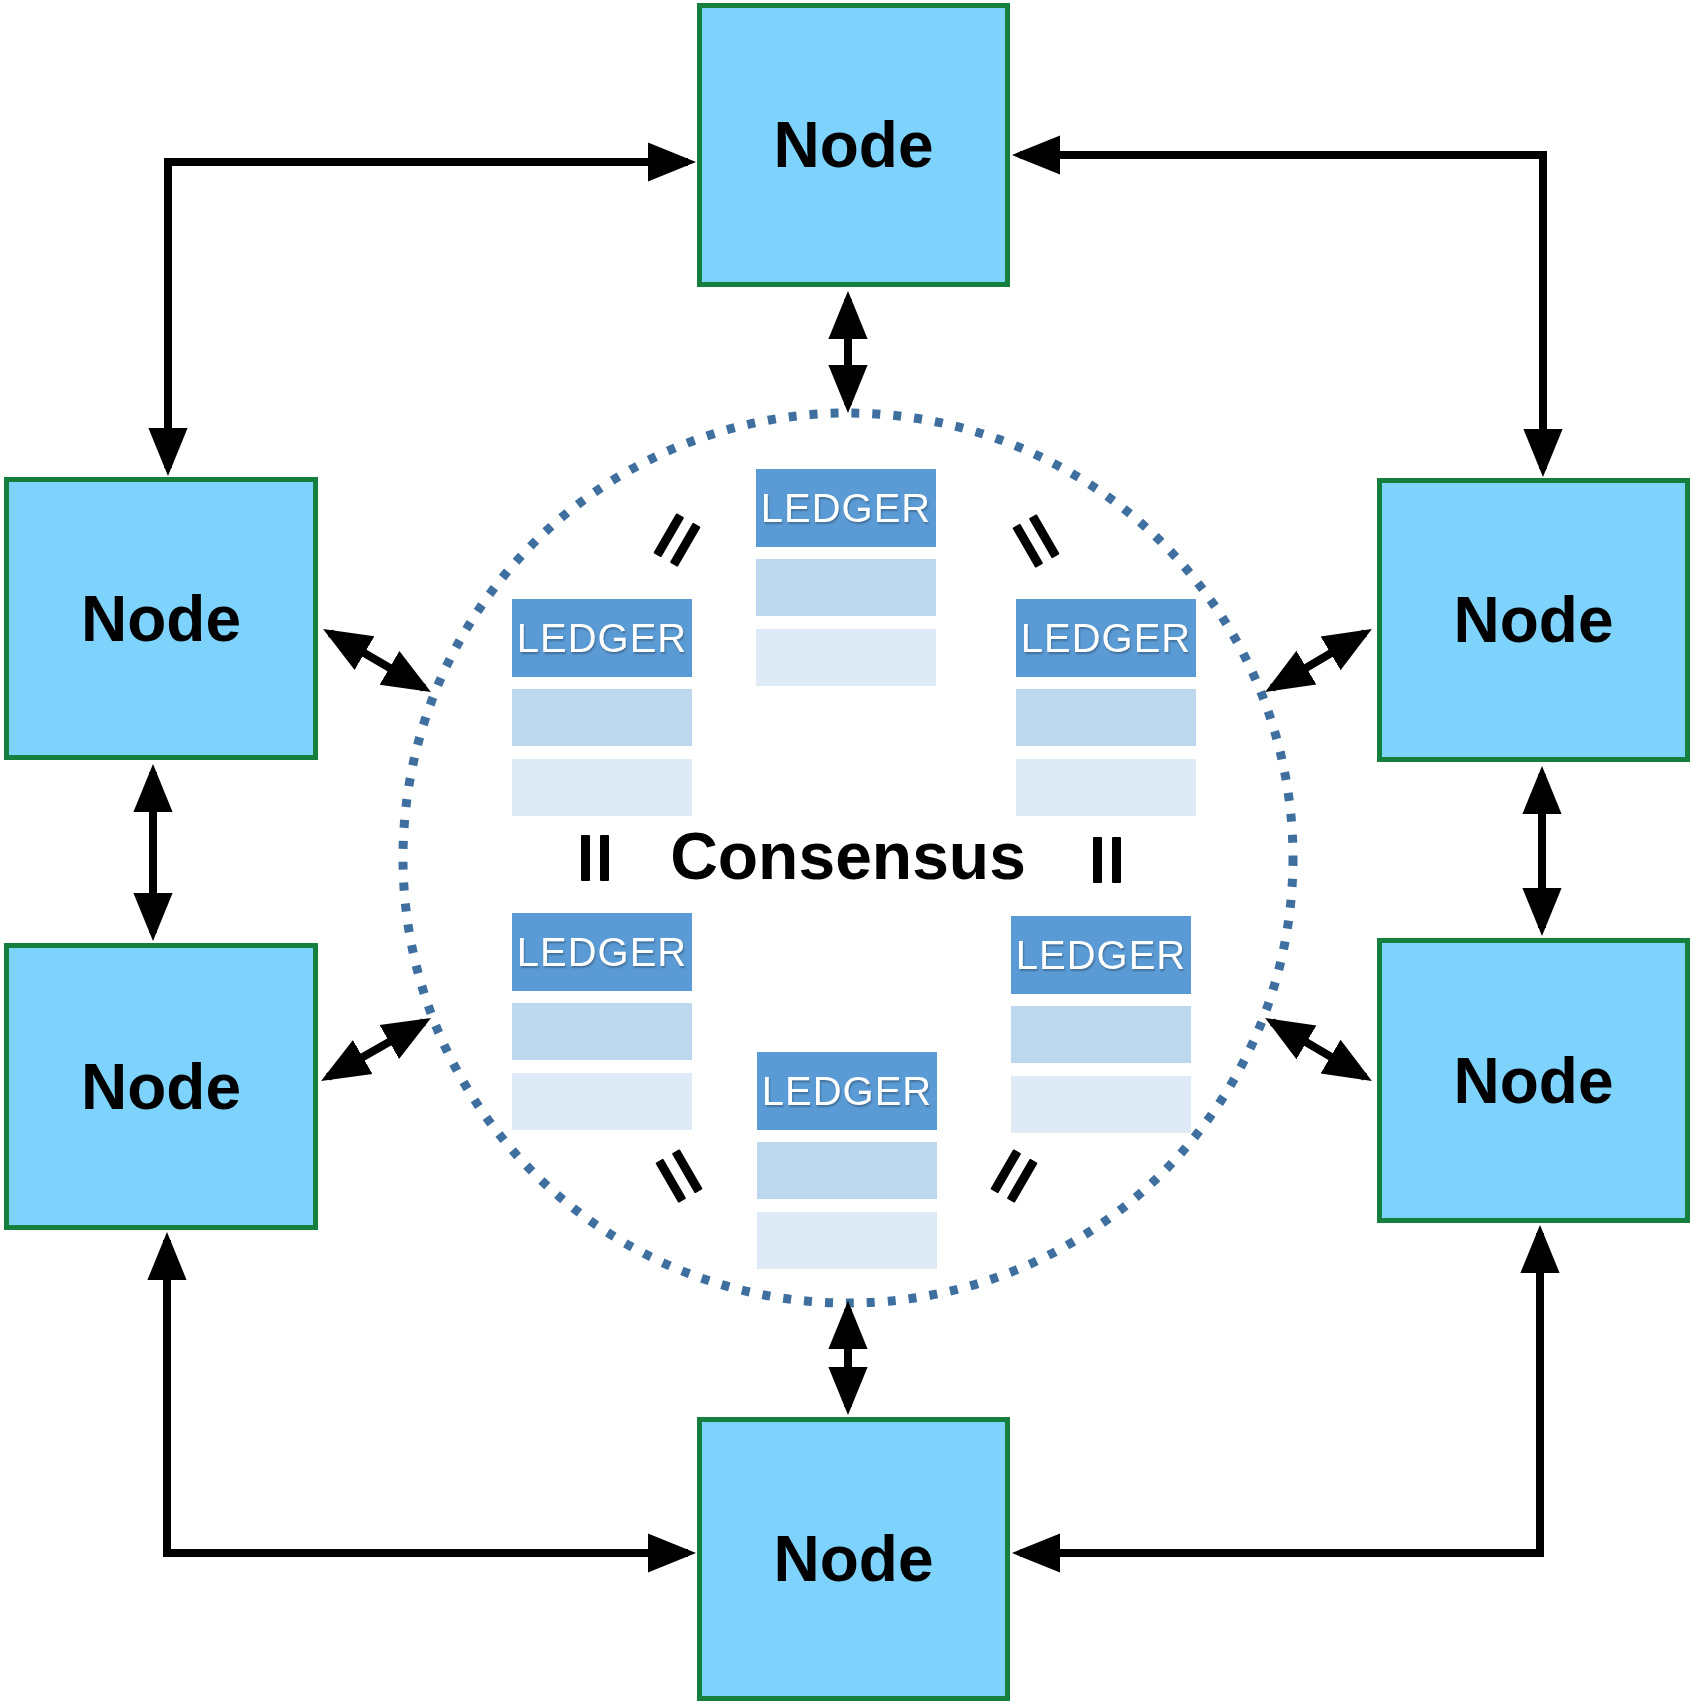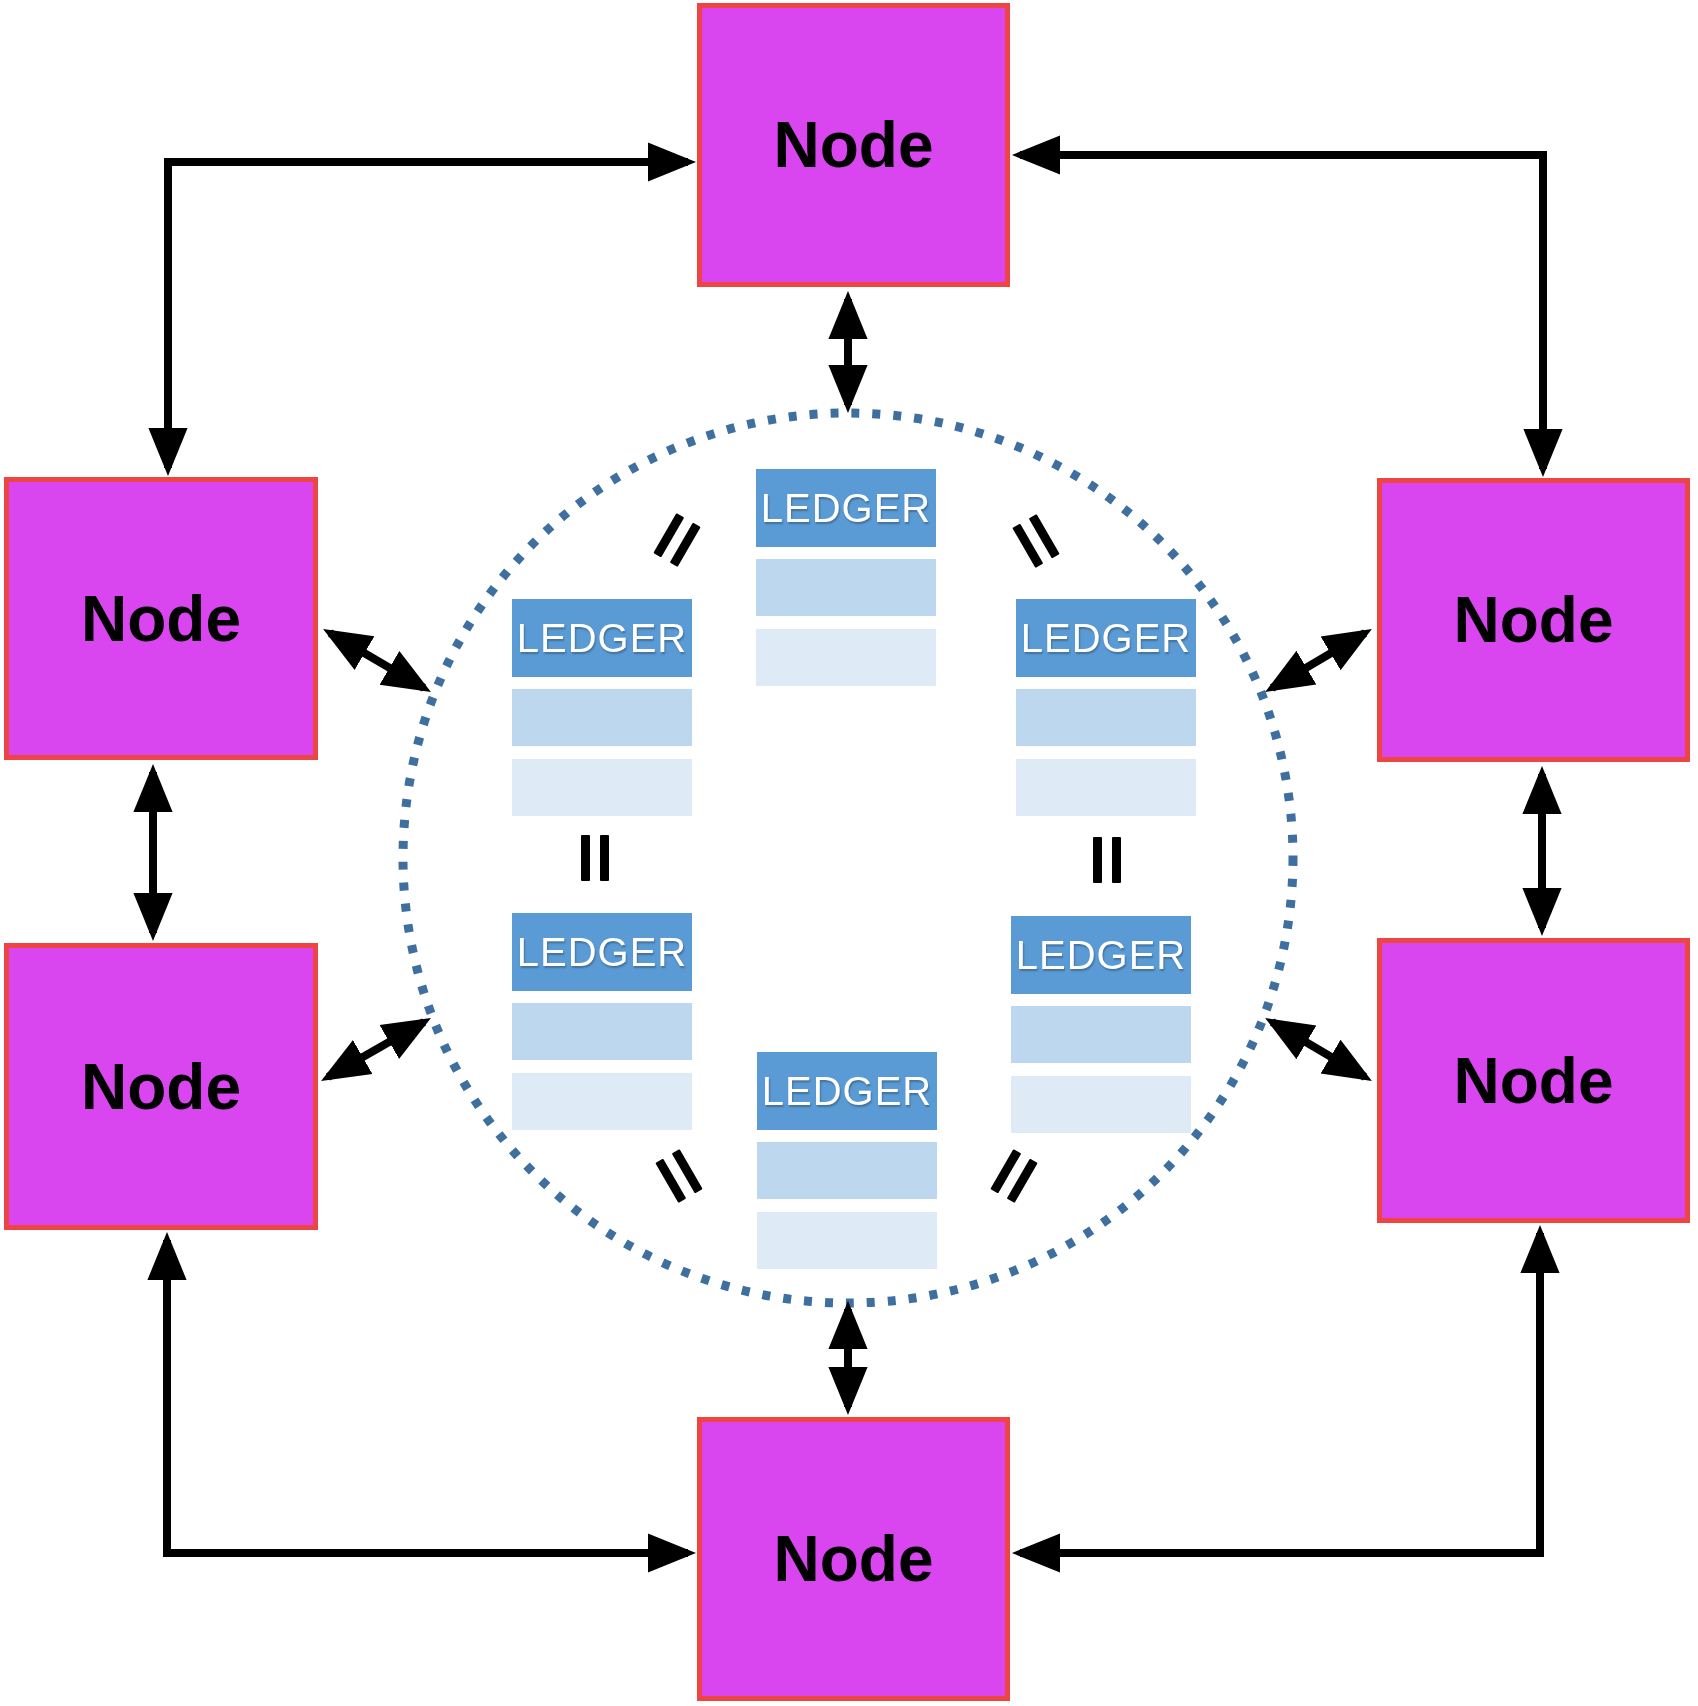--- a/index.html
+++ b/index.html
@@ -1,21 +1,21 @@
 <!DOCTYPE html>
 <html><head>
 <meta charset="utf-8">
 <style>
   html,body{margin:0;padding:0;background:#ffffff;}
   .canvas{position:relative;width:1698px;height:1706px;background:#ffffff;overflow:hidden;
           font-family:"Liberation Sans",sans-serif;}
   svg.overlay{position:absolute;left:0;top:0;width:1698px;height:1706px;}
 
   
-  .node{position:absolute;background:#d946ef;border:5px solid #ef4444;box-sizing:border-box;
+  .node{position:absolute;background:#7dd3fc;border:5px solid #15803d;box-sizing:border-box;
         display:flex;align-items:center;justify-content:center;}
   .node .node-label{font-size:64px;font-weight:700;color:#000;letter-spacing:0px;}
 
   
   .ledger{position:absolute;width:180px;}
   .ledger .hdr{height:78px;background:#5b9bd5;display:flex;align-items:center;justify-content:center;
                color:#ffffff;font-size:40px;letter-spacing:1px;
                text-shadow:1px 2px 2px rgba(0,0,0,0.28);}
   .ledger .row1{height:57px;background:#bdd7ee;margin-top:12px;}
   .ledger .row2{height:57px;background:#deeaf6;margin-top:13px;}
@@ -130,13 +130,14 @@
   </div>
   <div class="equals" style="left:656px;top:1162px;transform:rotate(60deg);">
     <div class="bar"></div>
       <div class="bar"></div>
   </div>
   <div class="equals" style="left:991px;top:1162px;transform:rotate(-60deg);">
     <div class="bar"></div>
       <div class="bar"></div>
   </div>
 
+  <div class="consensus">Consensus</div>
 </div>
 
 </body></html>

